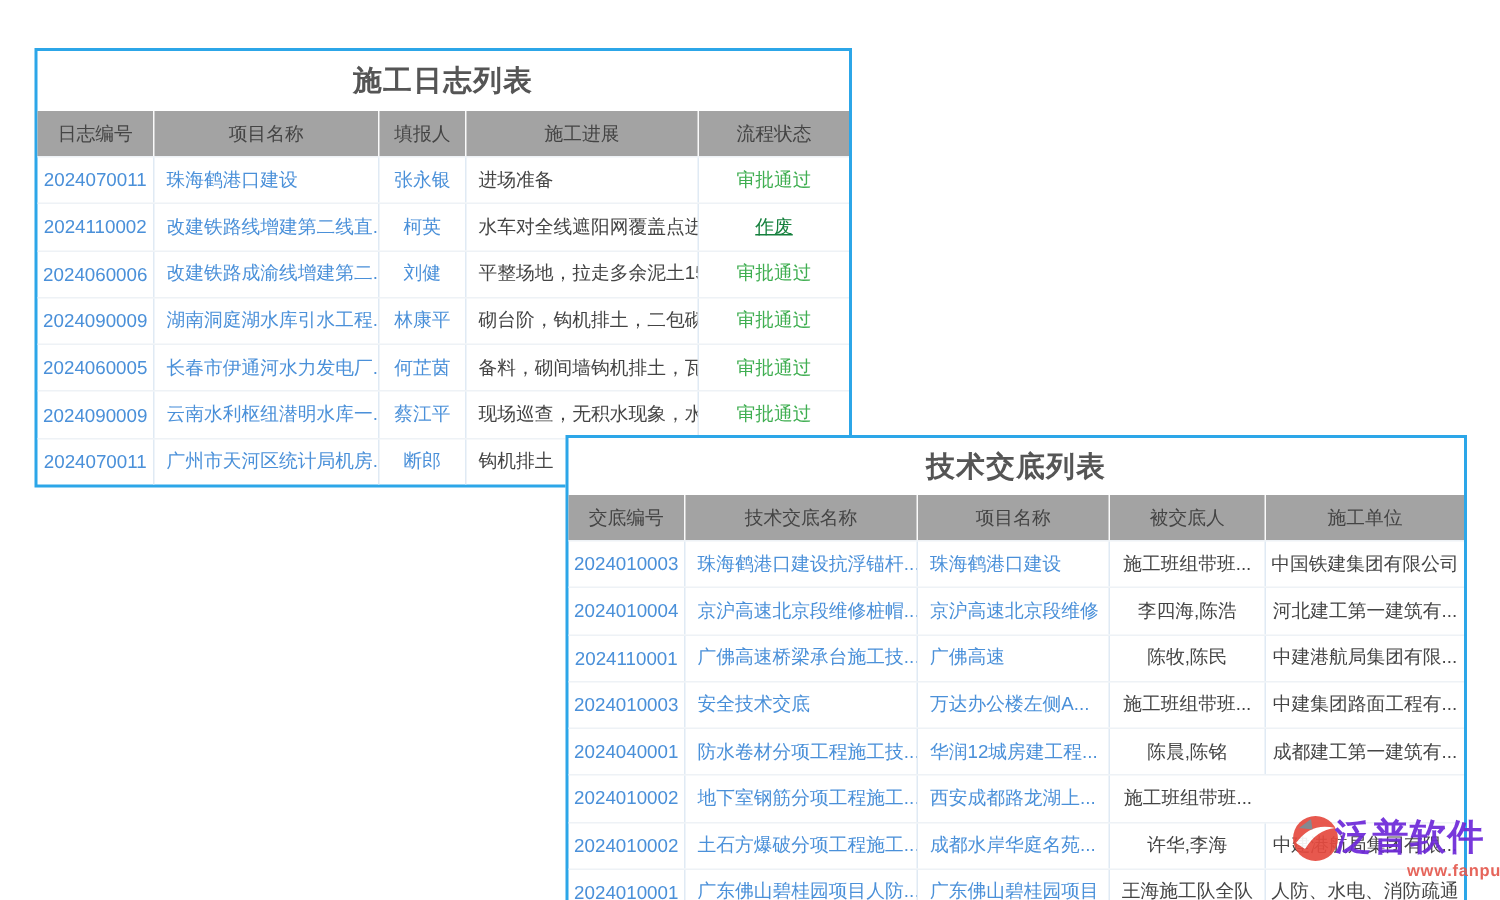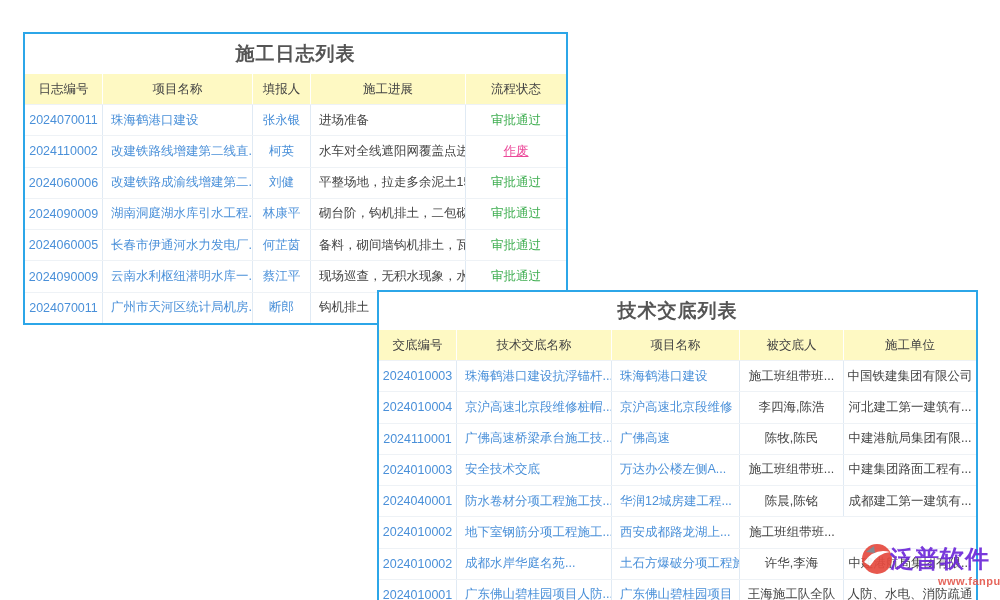--- a/index.html
+++ b/index.html
@@ -8,21 +8,21 @@
 
   .panel{position:absolute;background:#ffffff;border:2px solid #2ca6e8;box-sizing:border-box;
          display:flex;flex-direction:column;margin-top:20px;}
   #log-panel{left:23px;top:12px;width:545px;height:293px;z-index:1;}
   #disclosure-panel{left:377px;top:270px;width:601px;height:322px;z-index:2;}
 
   .tbl-title{flex:0 0 40px;display:flex;align-items:center;justify-content:center;
              font-size:19px;font-weight:700;color:#555;letter-spacing:1px;}
   #disclosure-panel .tbl-title{flex-basis:38px;}
 
-  .tbl-header{flex:0 0 30px;display:flex;background:#fef9c3;color:#4e87c2;font-size:12.5px;}
+  .tbl-header{flex:0 0 30px;display:flex;background:#a3a3a3;color:#4e87c2;font-size:12.5px;}
   .tbl-header .cell{display:flex;align-items:center;justify-content:center;
                     border-right:1px solid rgba(255,255,255,.95);}
   .tbl-header .cell:last-child{border-right:none;}
 
   .tbl-body{flex:1 1 auto;display:flex;flex-direction:column;}
   .row{display:flex;flex:1 1 auto;border-top:1px solid #eef2f6;min-height:0;}
   .cell{box-sizing:border-box;display:flex;align-items:center;overflow:hidden;
         white-space:nowrap;padding:0 8px 0 8px;font-size:12.5px;color:#444;
         border-right:1px solid #e0eaf4;}
   .cell:last-child{border-right:none;}
@@ -71,21 +71,21 @@
           <div class="cell al-l s-link">珠海鹤港口建设</div>
           <div class="cell al-c s-link">张永银</div>
           <div class="cell al-l">进场准备</div>
           <div class="cell al-c" style="color: rgb(63, 174, 81);">审批通过</div>
         </div>
         <div class="row">
           <div class="cell al-c s-link">2024110002</div>
           <div class="cell al-l s-link">改建铁路线增建第二线直...</div>
           <div class="cell al-c s-link">柯英</div>
           <div class="cell al-l">水车对全线遮阳网覆盖点进...</div>
-          <div class="cell al-c" style="color: #ec4899; text-decoration: underline;">作废</div>
+          <div class="cell al-c" style="color: #15803d; text-decoration: underline;">作废</div>
         </div>
         <div class="row">
           <div class="cell al-c s-link">2024060006</div>
           <div class="cell al-l s-link">改建铁路成渝线增建第二...</div>
           <div class="cell al-c s-link">刘健</div>
           <div class="cell al-l">平整场地，拉走多余泥土15...</div>
           <div class="cell al-c" style="color: rgb(63, 174, 81);">审批通过</div>
         </div>
         <div class="row">
           <div class="cell al-c s-link">2024090009</div>
@@ -164,22 +164,22 @@
           <div class="cell al-c">成都建工第一建筑有...</div>
         </div>
         <div class="row">
           <div class="cell al-c s-link">2024010002</div>
           <div class="cell al-l s-link">地下室钢筋分项工程施工...</div>
           <div class="cell al-l s-link">西安成都路龙湖上...</div>
           <div class="cell al-c">施工班组带班...</div>
         </div>
         <div class="row">
           <div class="cell al-c s-link">2024010002</div>
+          <div class="cell al-l s-link">土石方爆破分项工程施工...</div>
           <div class="cell al-l s-link">成都水岸华庭名苑...</div>
-          <div class="cell al-l s-link">土石方爆破分项工程施工...</div>
           <div class="cell al-c">许华,李海</div>
           <div class="cell al-c">中建港航局集团有限...</div>
         </div>
         <div class="row">
           <div class="cell al-c s-link">2024010001</div>
           <div class="cell al-l s-link">广东佛山碧桂园项目人防...</div>
           <div class="cell al-l s-link">广东佛山碧桂园项目</div>
           <div class="cell al-c">王海施工队全队</div>
           <div class="cell al-c">人防、水电、消防疏通</div>
         </div>

